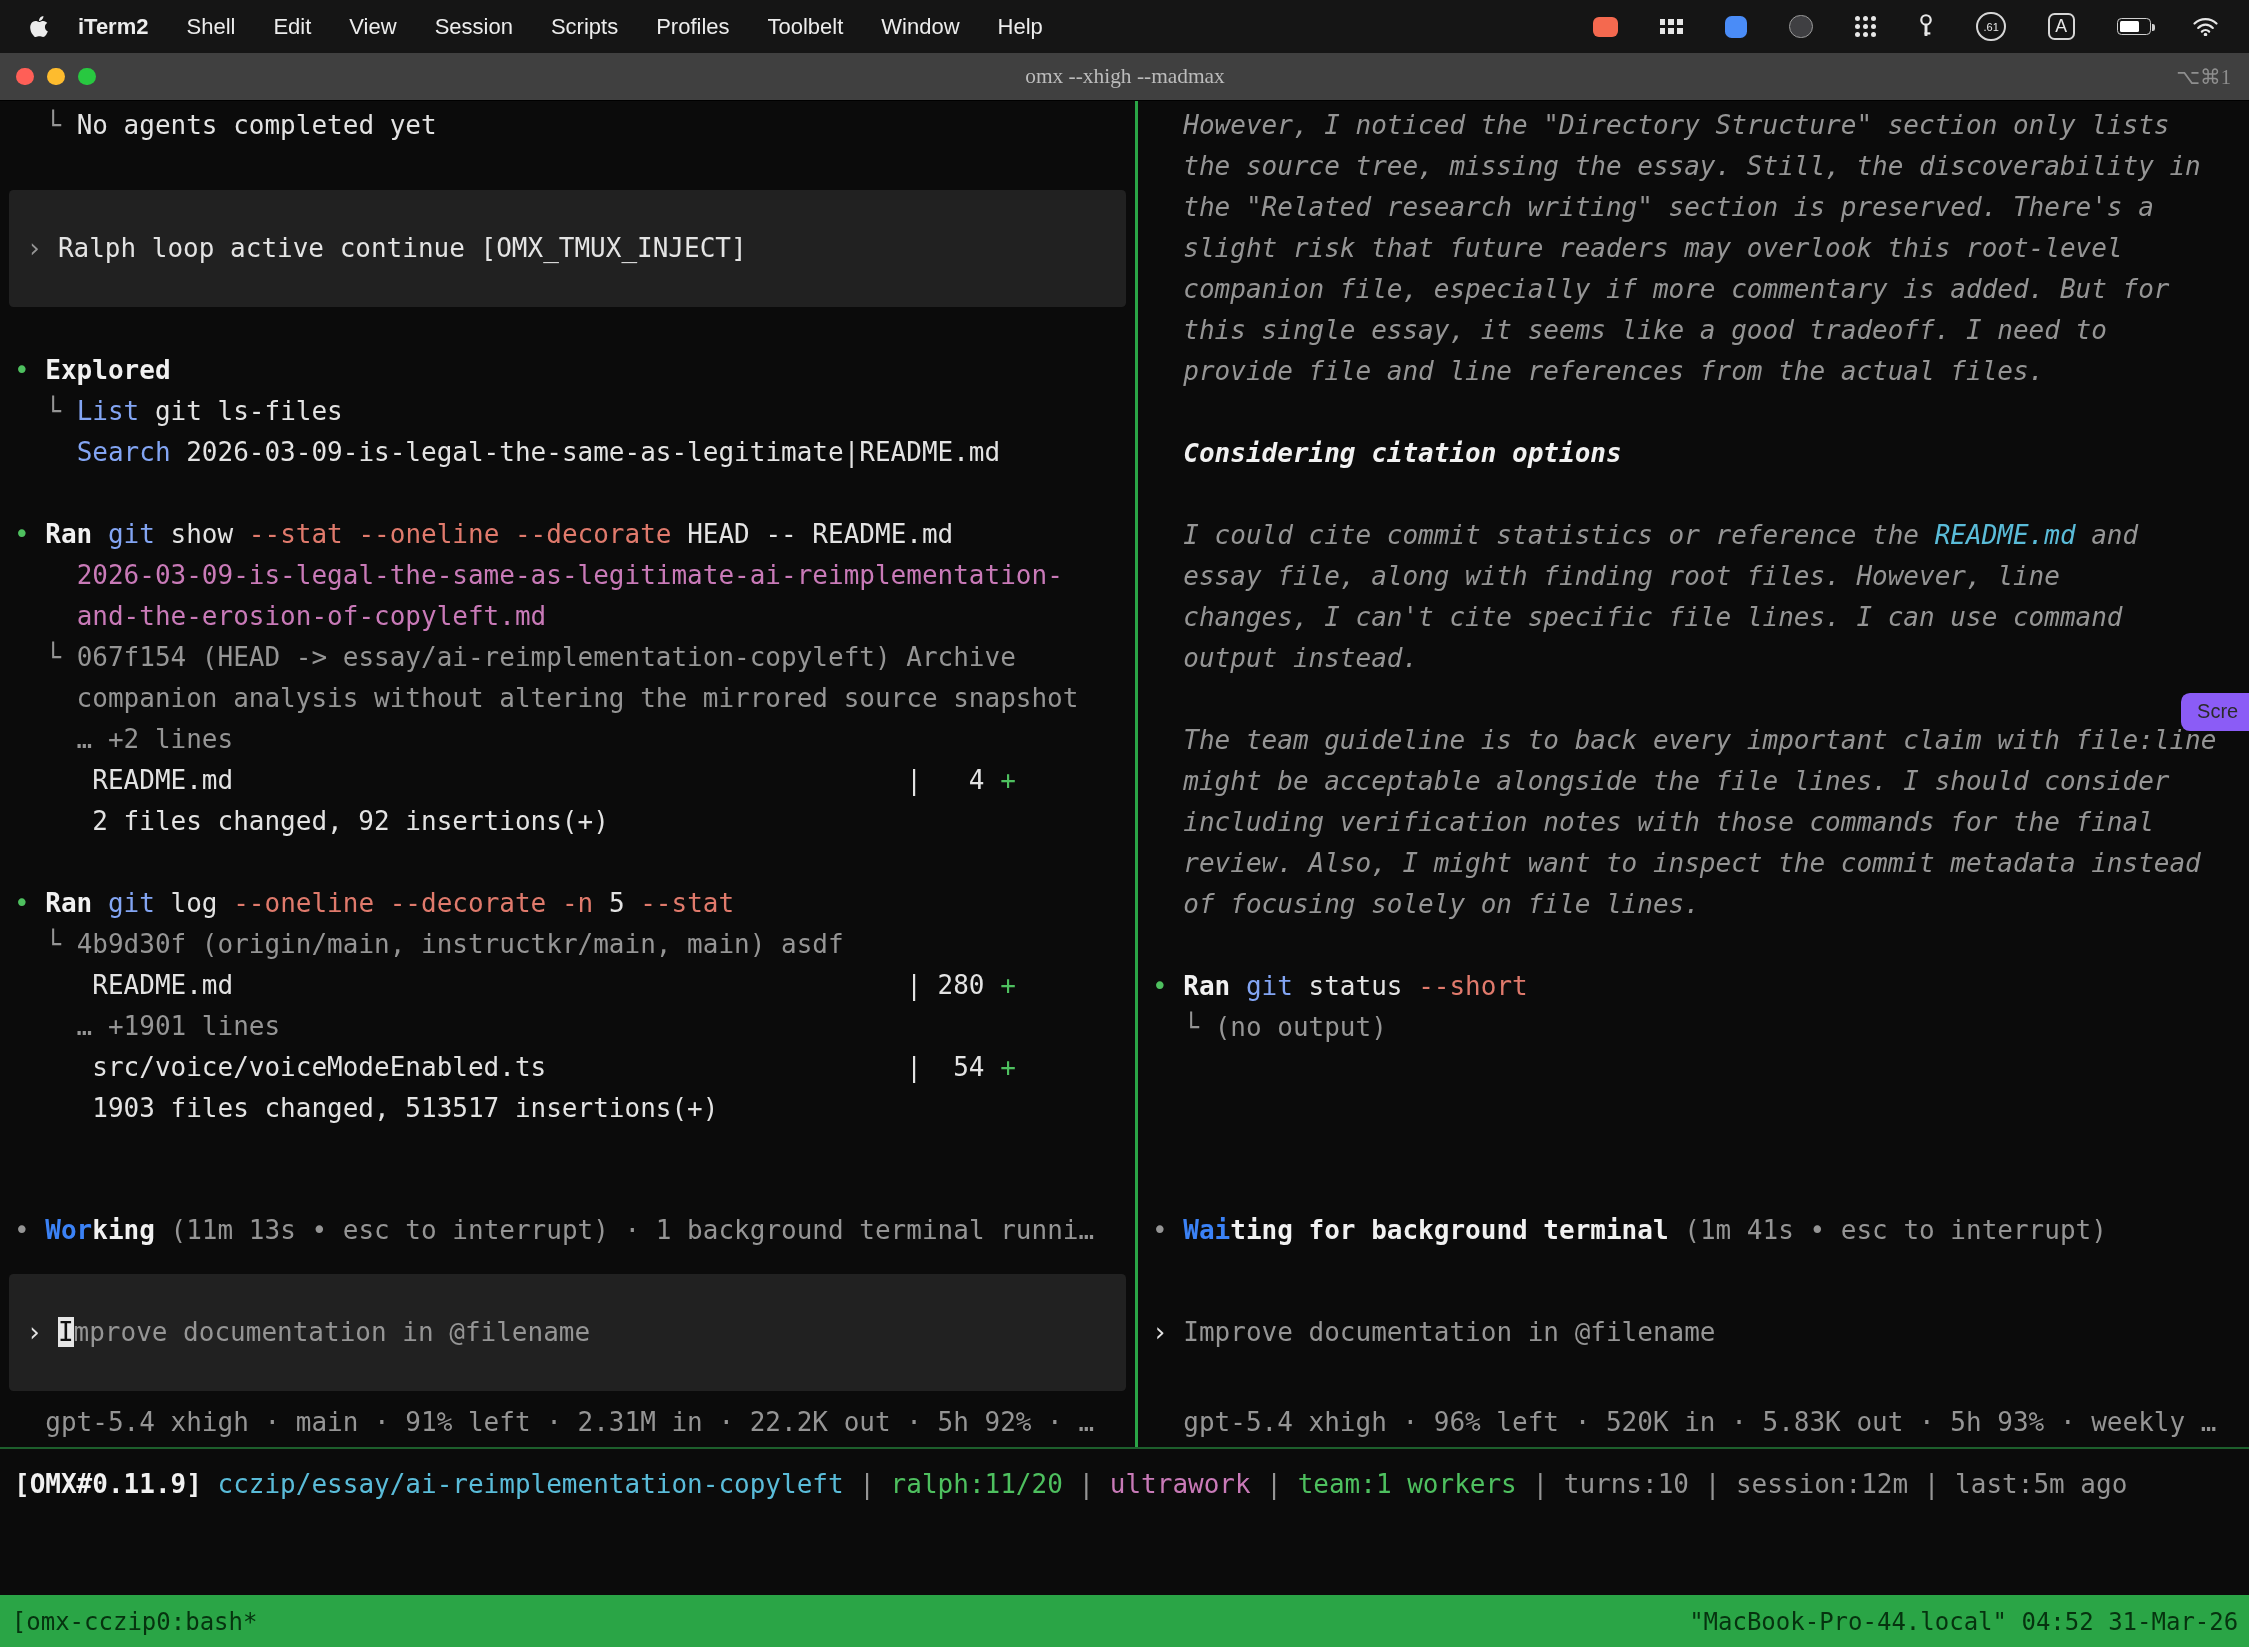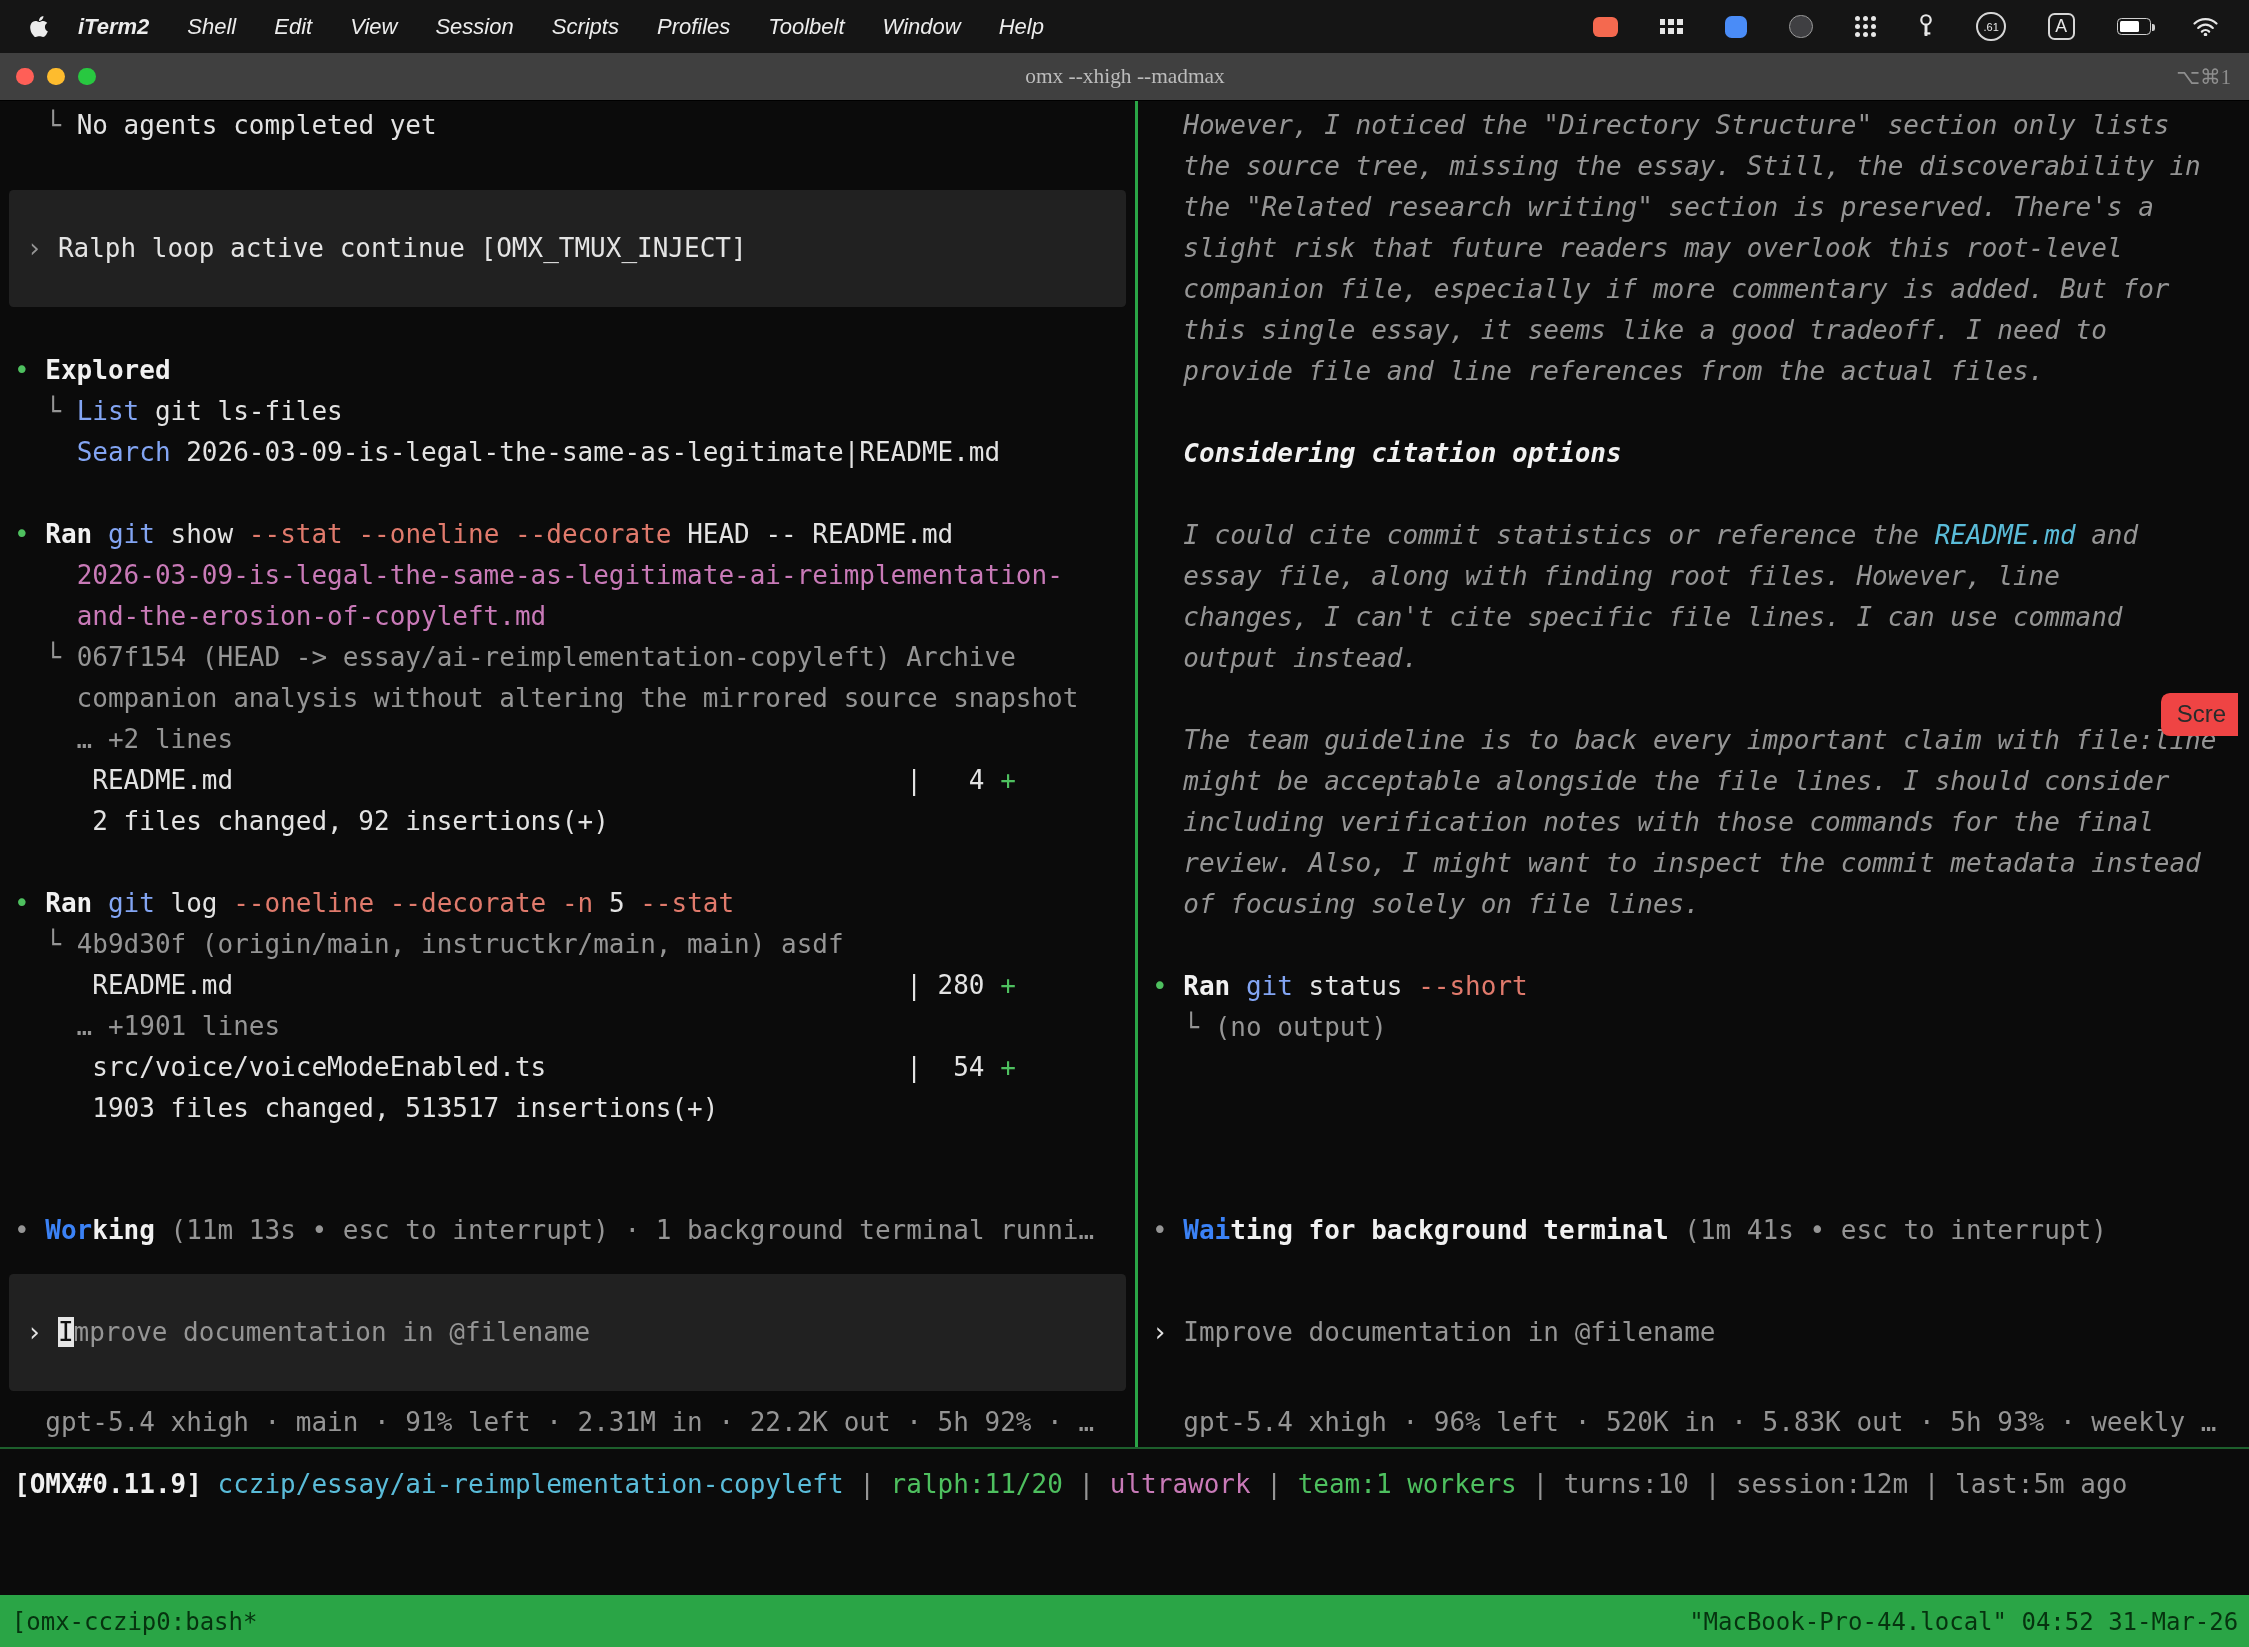--- a/index.html
+++ b/index.html
@@ -4,21 +4,21 @@
 <style>
   html,body{margin:0;padding:0;background:#000;}
   .screen{position:relative;width:2250px;height:1648px;background:#0b0b0b;overflow:hidden;
           font-family:"DejaVu Sans Mono","Liberation Mono",monospace;}
 
   
   .menu-bar{height:53px;background:#151515;display:flex;align-items:center;
             color:#ececec;font-family:"Liberation Sans",sans-serif;font-size:22px;padding:0 20.7px;}
   .apple{display:inline-flex;align-items:center;margin:0 8.9px 0 7.4px;}
   .apple svg{width:22px;height:25px;fill:#ececec;}
-  .menu-left{display:flex;align-items:center;font-style:italic;}
+  .menu-left{display:flex;align-items:center;}
   .menu-item{padding:0 19px;white-space:nowrap;}
   .menu-item.app-name{font-weight:bold;}
   .menu-right{margin-left:auto;display:flex;align-items:center;gap:42px;padding-right:11.8px;}
   .ico{display:inline-flex;align-items:center;justify-content:center;}
   .rec{width:25px;height:20px;background:#f4694f;border-radius:5.9px;}
   .grid6{display:grid;grid-template-columns:repeat(3,5.9px);grid-gap:3px;}
   .grid6 i{width:5.9px;height:5.9px;background:#e6e6e6;display:block;}
   .blueic{width:22px;height:22px;background:#4a8cf7;border-radius:6.6px;}
   .darkic{width:23.6px;height:23.6px;background:#3f3f42;border-radius:50%;border:1.5px solid #9a9a9a;box-sizing:border-box;}
   .dots9{display:grid;grid-template-columns:repeat(3,5.2px);grid-gap:3px;}
@@ -72,22 +72,22 @@
   .status-line{margin-top:10.3px;}
 
   
   .separator{height:2.2px;background:#1d5f2c;}
   .omx-bar{padding-top:14.8px;}
   .tmux-bar{position:absolute;bottom:0;left:0;right:0;height:53px;background:var(--tmux-green,#2aa546);
             color:var(--tmux-text,#06330f);display:flex;align-items:center;justify-content:space-between;
             font-size:24px;padding:0 11.8px;white-space:pre;}
 
   
-  .screen-overlay{position:absolute;top:693px;right:12px;background:#ef4444;color:#2b2b2b;
-                  font-family:"Liberation Sans",sans-serif;font-size:24px;
+  .screen-overlay{position:absolute;top:693px;right:0;background:#8b5cf6;color:#2b2b2b;
+                  font-family:"Liberation Sans",sans-serif;font-size:20px;
                   padding:7.4px 11.8px 7.4px 16px;border-radius:8.9px 0 0 8.9px;z-index:20;}
 </style>
 </head>
 <body>
 
 <div class="screen">
 
   <div class="menu-bar">
     <span class="apple">
       <svg viewBox="0 0 170 170">

